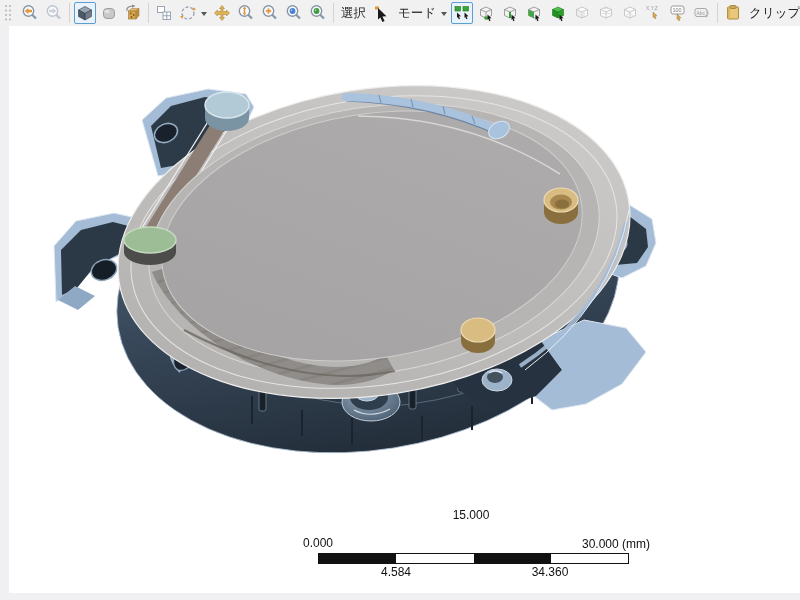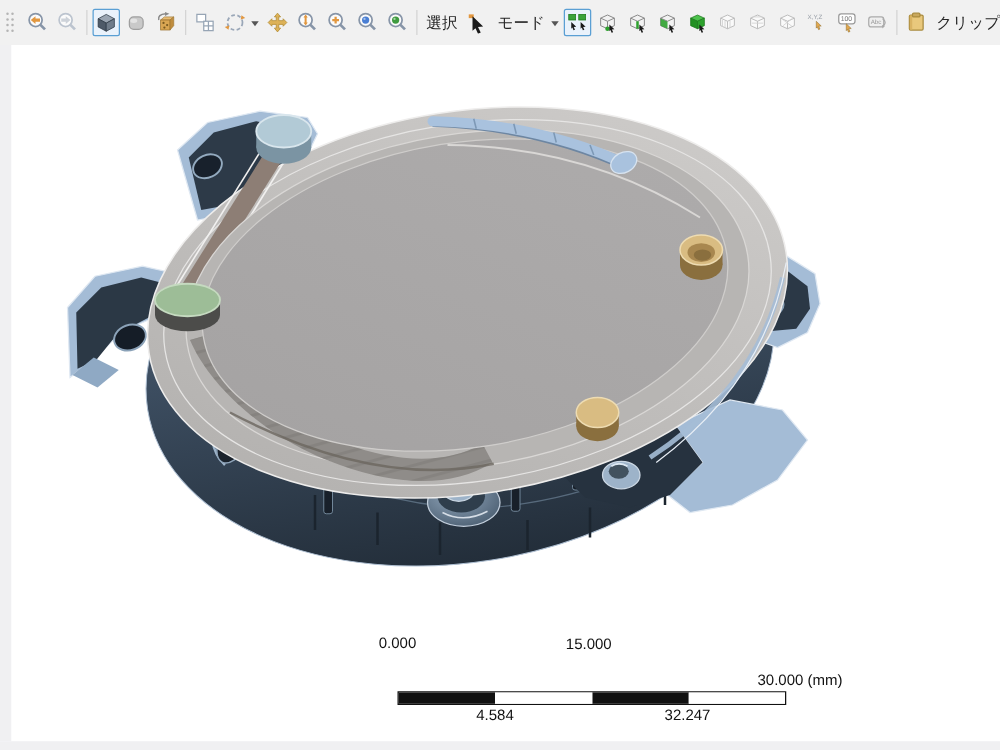--- a/index.html
+++ b/index.html
@@ -2,21 +2,21 @@
 <html><head>
 <meta charset="utf-8">
 <style>
   html,body{margin:0;padding:0;background:#fff;}
   #app{position:relative;width:800px;height:600px;overflow:hidden;background:#ffffff;
        font-family:"Liberation Sans",sans-serif;-webkit-font-smoothing:antialiased;}
   
   .chrome-left{position:absolute;left:0;top:26px;width:9px;height:567px;background:#f0f0f2;}
   .chrome-bottom{position:absolute;left:0;top:593px;width:800px;height:7px;background:#f0f0f2;}
   
-  .toolbar{position:absolute;left:0;top:0;width:800px;height:36px;background:#f1f1f1;
+  .toolbar{position:absolute;left:0;top:0;width:800px;height:26px;background:#f1f1f1;
            display:flex;align-items:center;padding-left:4px;box-sizing:border-box;z-index:5;}
   .grip{width:10px;height:20px;margin-right:6px;display:flex;align-items:center;}
   .tbtn{width:22px;height:22px;min-width:22px;display:flex;align-items:center;justify-content:center;
         border:1px solid transparent;background:transparent;padding:0;margin:0 1px;box-sizing:border-box;border-radius:2px;}
   .tbtn.sel{background:#eaf2fb;border:1px solid #5a9fd4;}
   .tbtn svg{display:block;}
   .sep{width:1px;height:20px;background:#d4d4d4;margin:0 3px;flex:none;}
   .tlabel{font-size:12.5px;color:#262626;margin:0 4px;white-space:nowrap;}
   .caret{width:0;height:0;border-left:3.5px solid transparent;border-right:3.5px solid transparent;
          border-top:4px solid #555;margin:2px 3px 0 1px;}
@@ -176,31 +176,31 @@
       <ellipse cx="562" cy="204" rx="7" ry="4.5" fill="#8a6f3e"></ellipse>
     </g>
     <g>
       <ellipse cx="478" cy="341" rx="17" ry="12" fill="#8a6f3e"></ellipse>
       <rect x="461" y="330" width="34" height="11" fill="#8a6f3e"></rect>
       <ellipse cx="478" cy="330" rx="17" ry="12" fill="#d9bc82" stroke="#eedcb2" stroke-width="1.2"></ellipse>
     </g>
   </svg>
 
   <div class="ruler">
-    <span class="rl ctr" style="left:318px;top:507px">0.000</span>
+    <span class="rl ctr" style="left:318px;top:536px">0.000</span>
     <span class="rl ctr" style="left:471px;top:508px">15.000</span>
-    <span class="rl" style="left:606px;top:537px">30.000 (mm)</span>
+    <span class="rl" style="left:582px;top:537px">30.000 (mm)</span>
     <div class="scalebar">
       <span class="sb-b"></span>
         <span class="sb-w"></span>
         <span class="sb-b"></span>
         <span class="sb-w"></span>
     </div>
     <span class="rl ctr" style="left:396px;top:565px">4.584</span>
-    <span class="rl ctr" style="left:550px;top:565px">32.247</span>
+    <span class="rl ctr" style="left:550px;top:565px">34.360</span>
   </div>
 
   <div class="toolbar">
     <div class="grip">
       <svg width="8" height="20" viewBox="0 0 8 20">
         <g fill="#b4b4b4">
             <circle cx="2" cy="3" r="1"></circle>
             <circle cx="6" cy="3" r="1"></circle>
             <circle cx="2" cy="7.5" r="1"></circle>
             <circle cx="6" cy="7.5" r="1"></circle>

